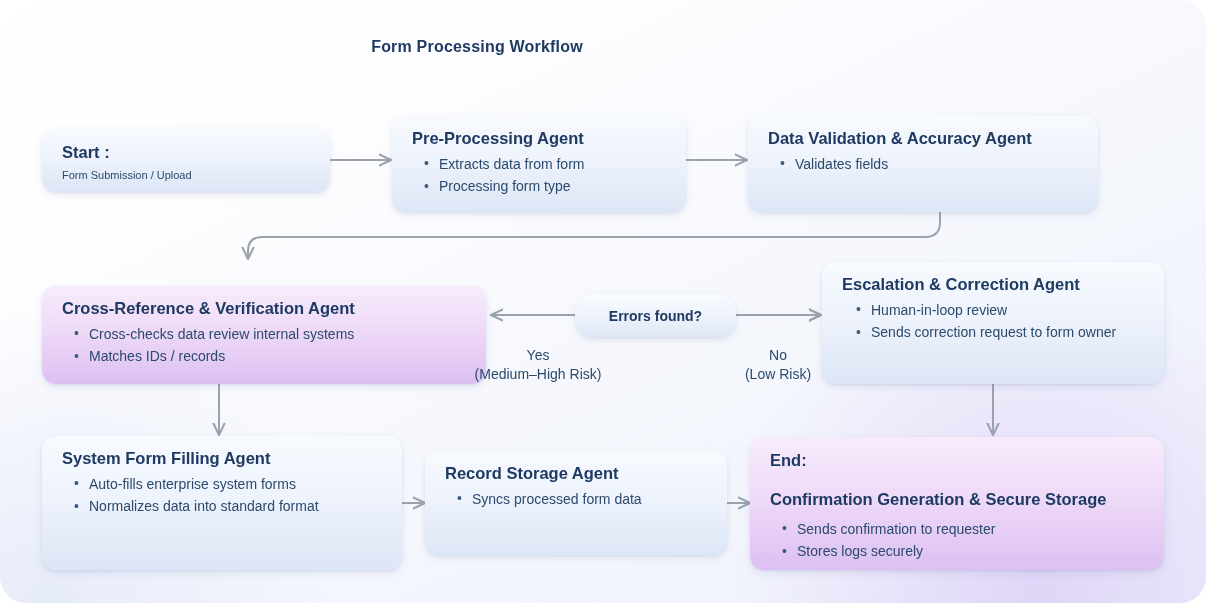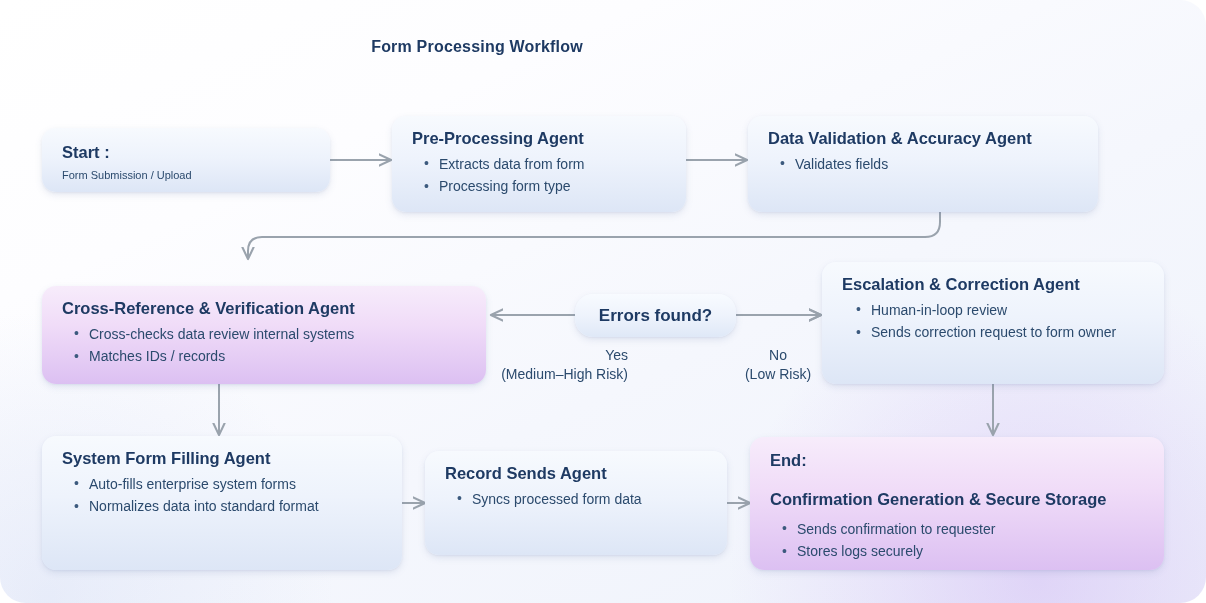--- a/index.html
+++ b/index.html
@@ -94,21 +94,21 @@
   
   #decision {
     position: absolute;
     box-sizing: border-box;
     display: flex;
     align-items: center;
     justify-content: center;
     border-radius: 18px;
     background: linear-gradient(180deg, #f8fbff 0%, #eef3fc 50%, #dfe8f7 100%);
     box-shadow: 0 3px 7px rgba(110,130,175,0.16), 0 1px 2px rgba(110,130,175,0.10);
-    font-size: 17px;
+    font-size: 14px;
     font-weight: bold;
     color: #1e3a63;
   }
 
   
   .edge-label {
     position: absolute;
     text-align: center;
     font-size: 14px;
     color: #2b4a6d;
@@ -187,21 +187,21 @@
     <ul>
       <li>Cross-checks data review internal systems</li>
       <li>Matches IDs / records</li>
     </ul>
   </div>
 
   <div id="decision" style="left:575px; top:294px; width:161px; height:43px;">
     <span>Errors found?</span>
   </div>
 
-  <div class="edge-label" style="left:448px; top:346px; width:180px;text-align:right;">
+  <div class="edge-label" style="left:448px; top:346px; width:180px;">
     <div>Yes</div>
     <div>(Medium–High Risk)</div>
   </div>
 
   <div class="edge-label" style="left:708px; top:346px; width:140px;">
     <div>No</div>
     <div>(Low Risk)</div>
   </div>
 
   <div class="node blue" style="left:822px; top:262px; width:342px; height:122px;">
@@ -214,21 +214,21 @@
 
   <div class="node blue" style="left:42px; top:436px; width:360px; height:134px;">
     <div class="hd">System Form Filling Agent</div>
     <ul>
       <li>Auto-fills enterprise system forms</li>
       <li style="white-space:normal; width:258px;">Normalizes data into standard format</li>
     </ul>
   </div>
 
   <div class="node blue" style="left:425px; top:451px; width:302px; height:104px;">
-    <div class="hd">Record Sends Agent</div>
+    <div class="hd">Record Storage Agent</div>
     <ul>
       <li>Syncs processed form data</li>
     </ul>
   </div>
 
   <div class="node purple" style="left:750px; top:437px; width:414px; height:133px; padding-top:13px;">
     <div class="hd">End:</div>
     <div class="hd" style="margin-top:17px;">Confirmation Generation &amp; Secure Storage</div>
     <ul style="margin-top:9px;">
       <li>Sends confirmation to requester</li>

